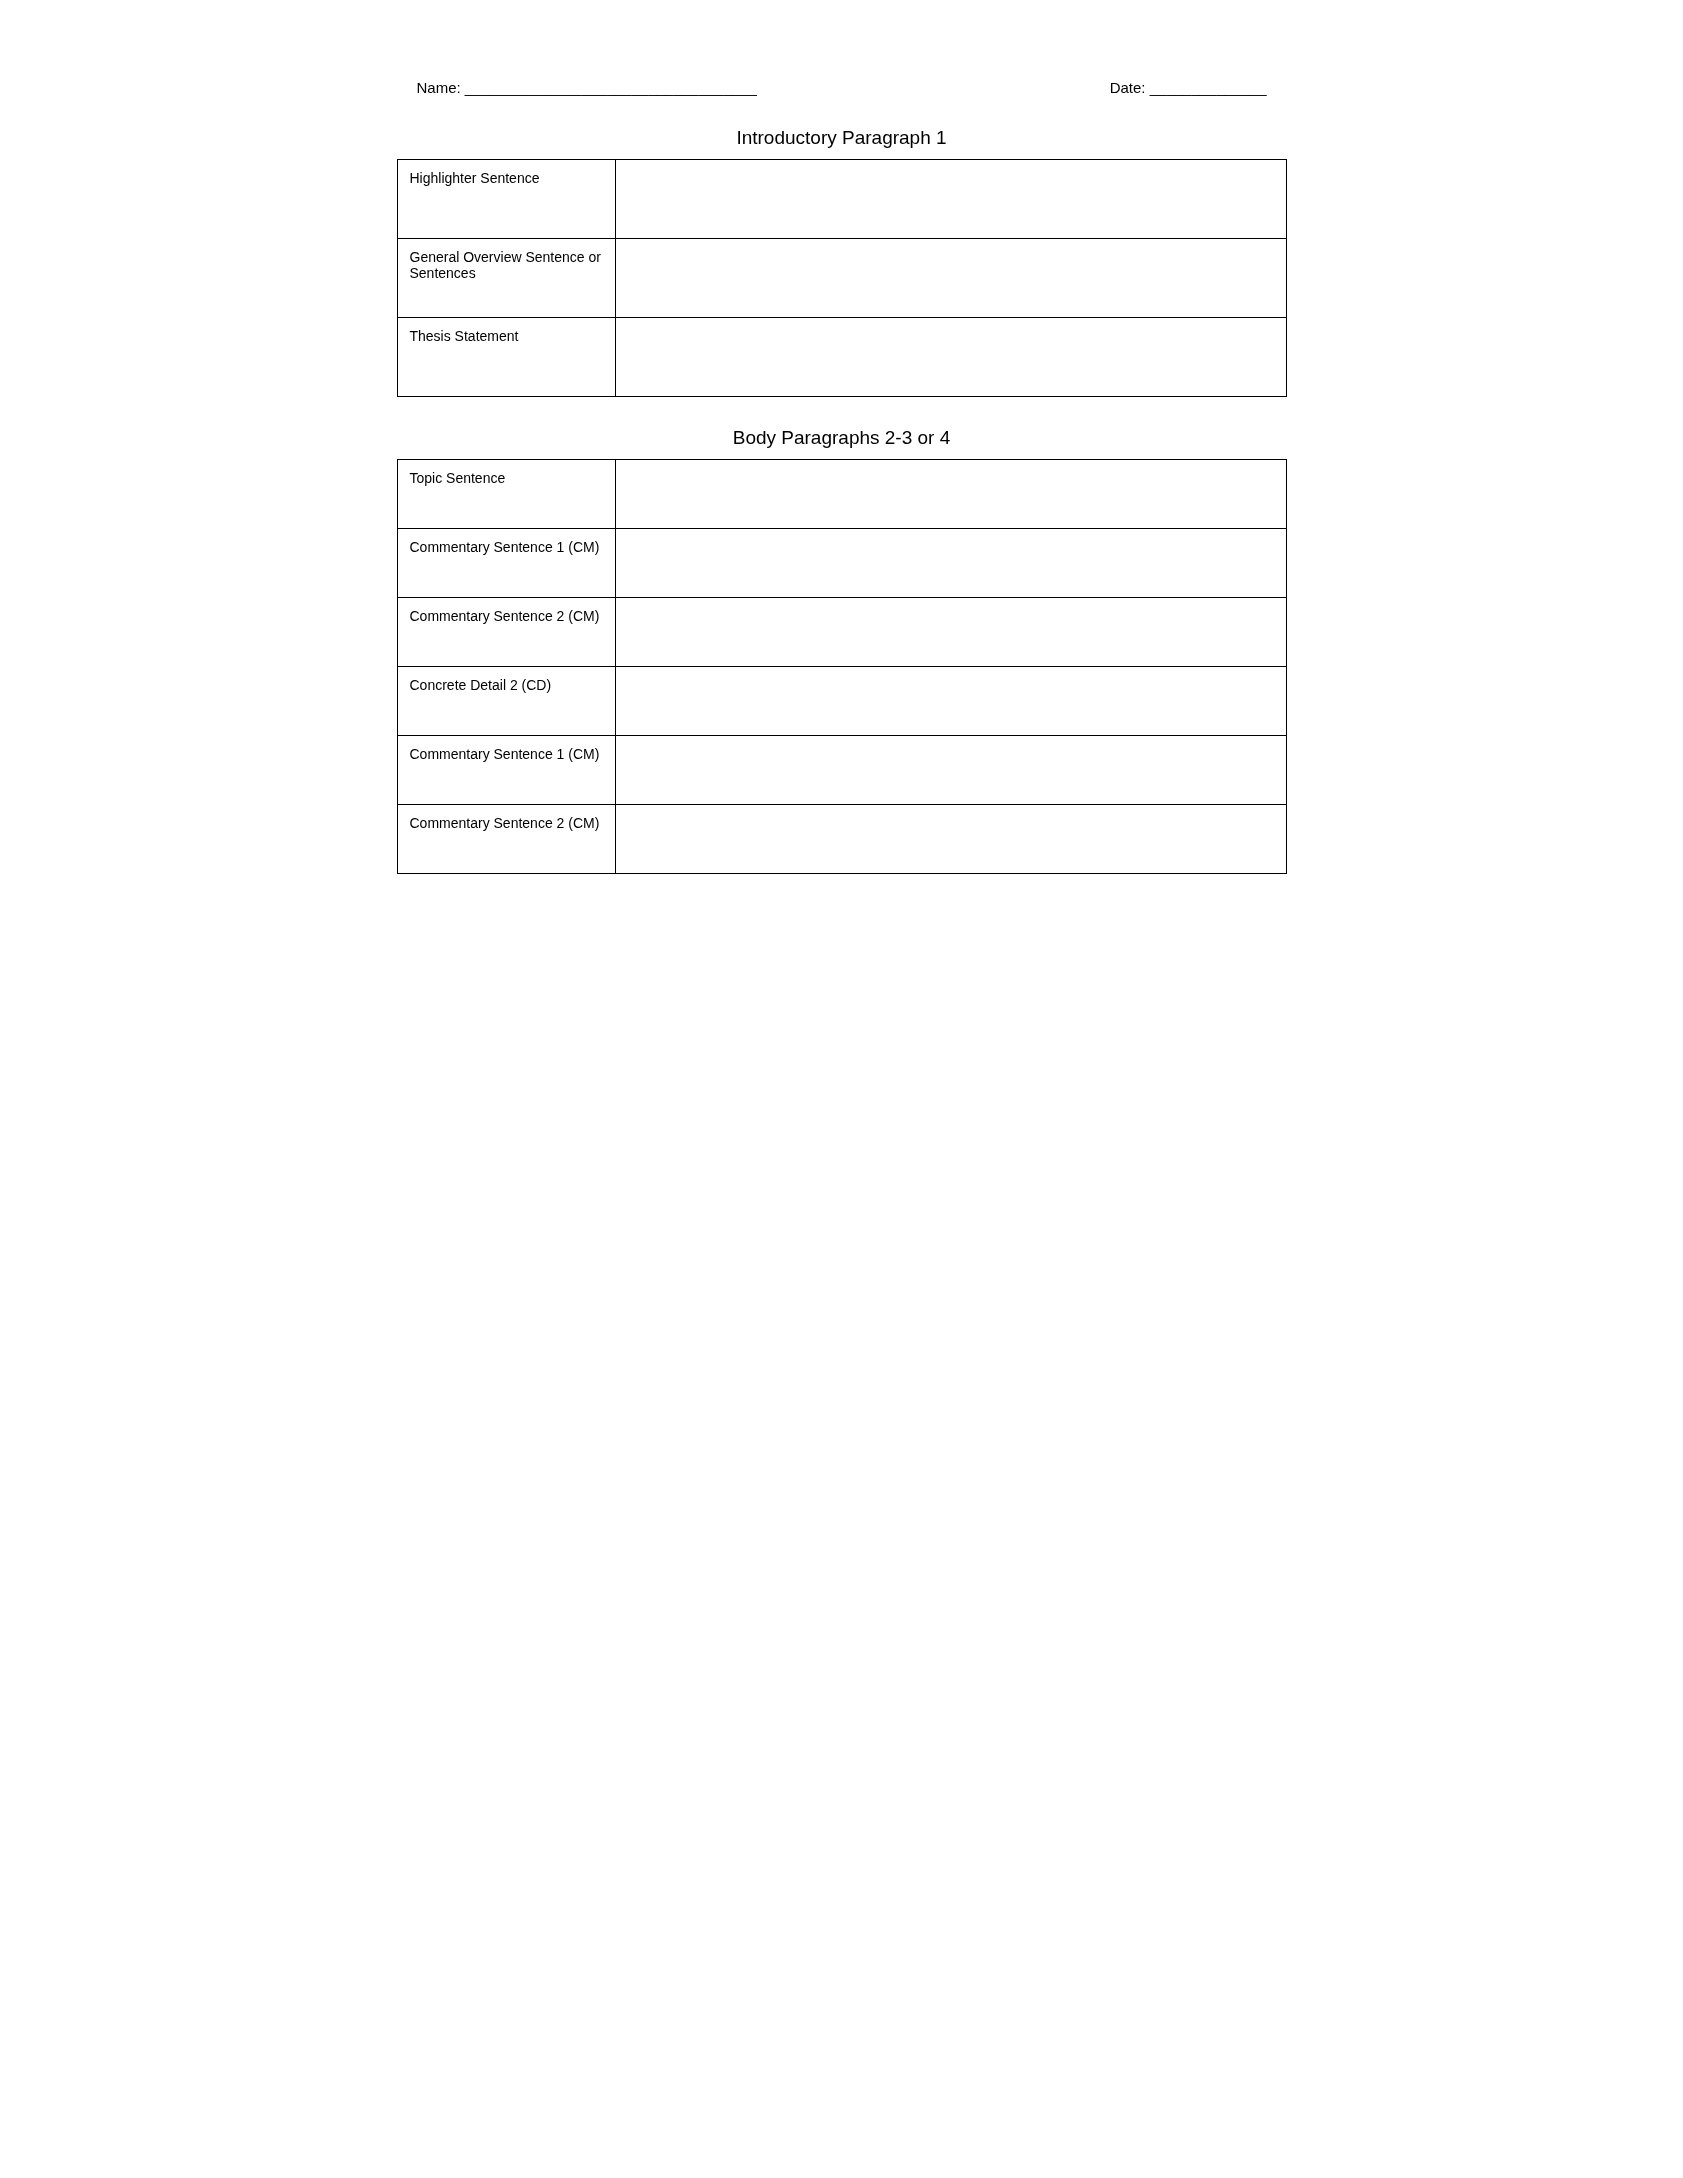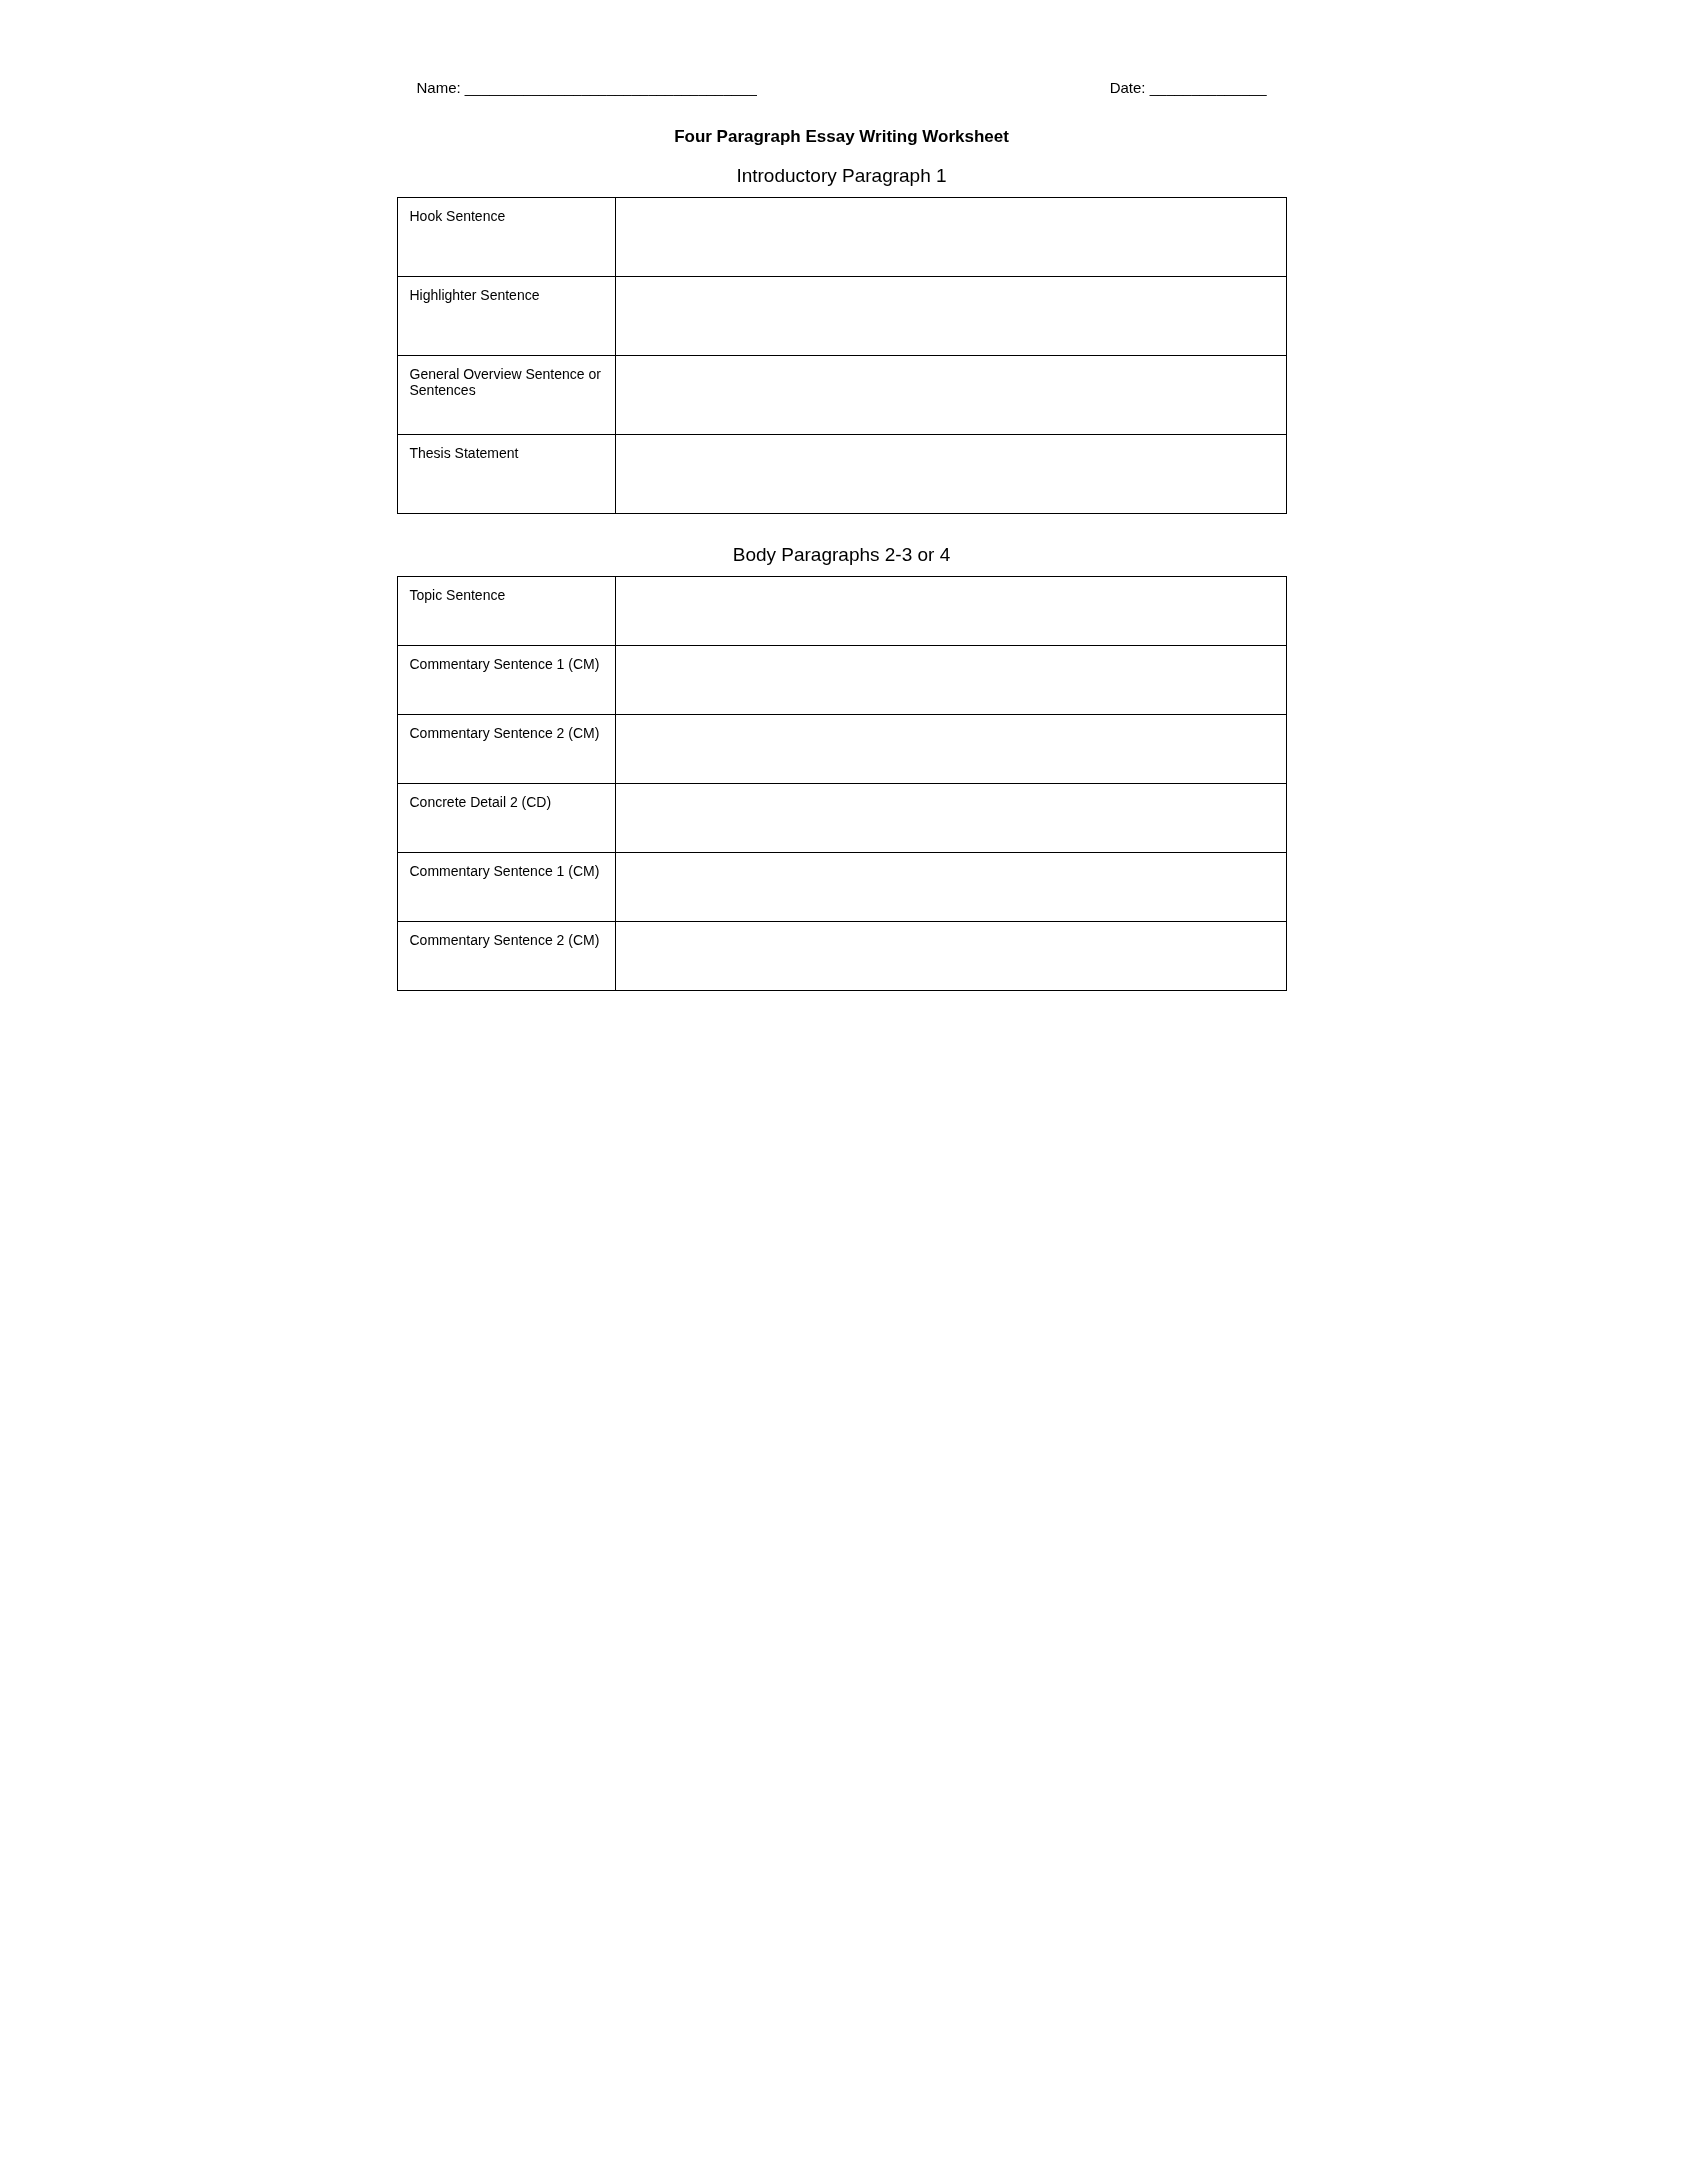--- a/index.html
+++ b/index.html
@@ -79,30 +79,25 @@
 </head>
 <body>
 
 <div class="page">
 
   <div class="header-row">
     <span>Name: ___________________________________</span>
     <span>Date: ______________</span>
   </div>
 
-  <div class="main-title">Four Paragraph Essay Writing Worksheet</div>
 
   <div class="section-title">Introductory Paragraph 1</div>
 
   <table class="worksheet-table">
     <tbody>
-      <tr class="row-tall">
-        <td class="label-cell">Hook Sentence</td>
-        <td class="input-cell"></td>
-      </tr>
       <tr class="row-tall">
         <td class="label-cell">Highlighter Sentence</td>
         <td class="input-cell"></td>
       </tr>
       <tr class="row-tall">
         <td class="label-cell">General Overview Sentence or Sentences</td>
         <td class="input-cell"></td>
       </tr>
       <tr class="row-tall">
         <td class="label-cell">Thesis Statement</td>

